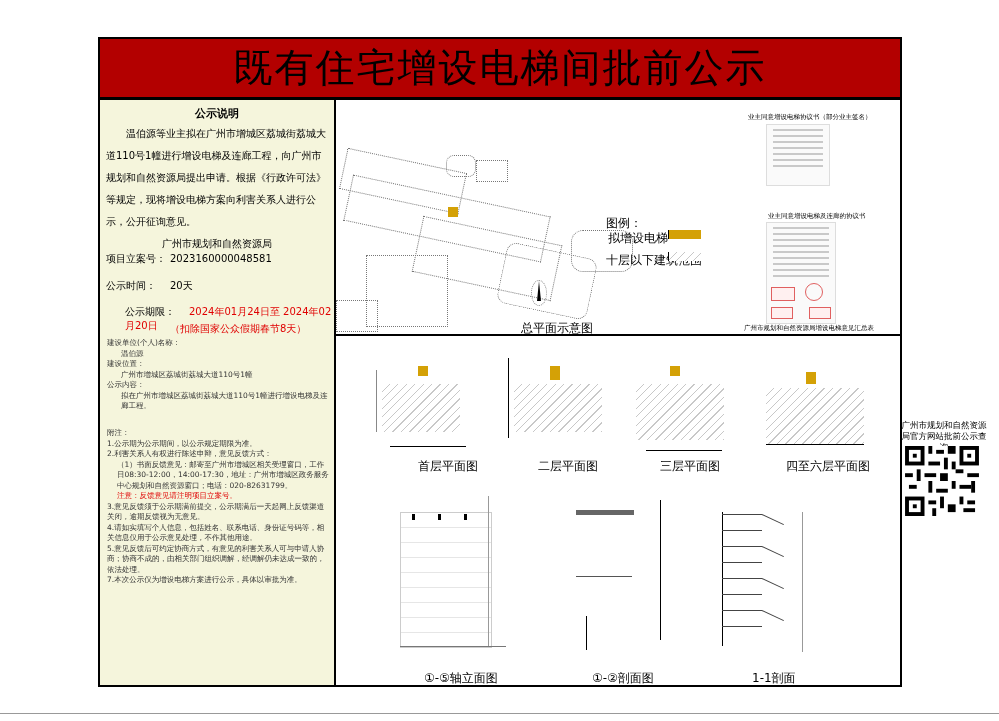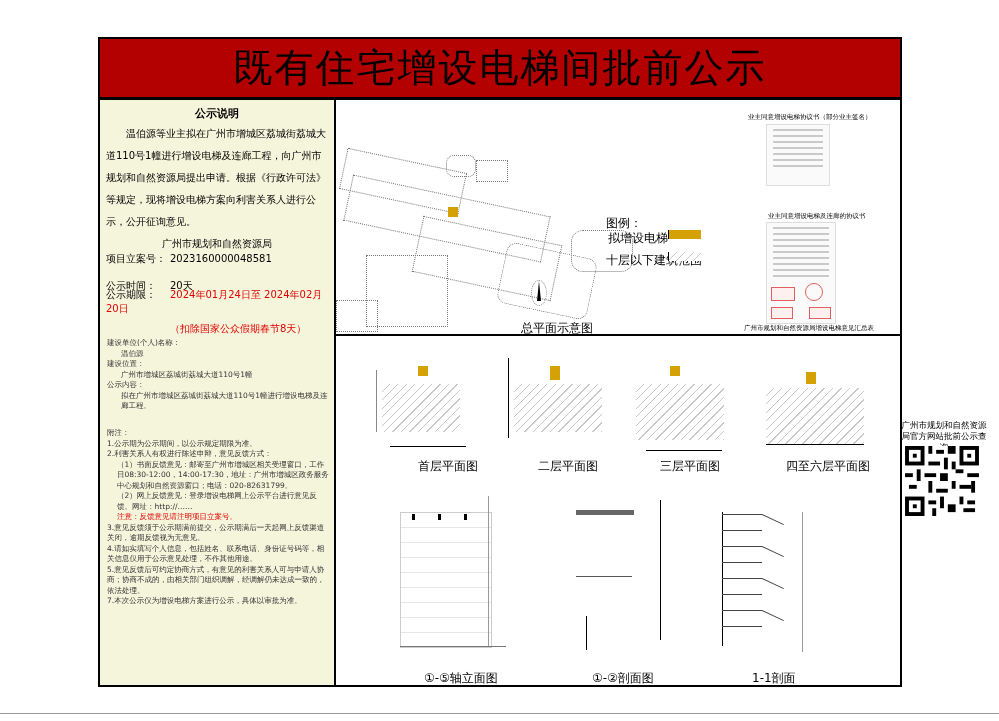--- a/index.html
+++ b/index.html
@@ -45,40 +45,39 @@
     <div class="sec-title">公示说明</div>
     <div class="para">温伯源等业主拟在广州市增城区荔城街荔城大道110号1幢进行增设电梯及连廊工程，向广州市规划和自然资源局提出申请。根据《行政许可法》等规定，现将增设电梯方案向利害关系人进行公示，公开征询意见。</div>
     <div class="sign">广州市规划和自然资源局</div>
 
     <div class="rowkv" style="top:152px;">
       <span class="k">项目立案号：</span><span>2023160000048581</span>
     </div>
     <div class="rowkv" style="top:179px;">
       <span class="k">公示时间：</span><span>20天</span>
     </div>
-    <div class="rowkv" style="top:188px;">
+    <div class="rowkv" style="top:205px;margin-left:19px;">
       <span class="k">公示期限：</span><span class="red">2024年01月24日至 2024年02月20日</span>
     </div>
     <div class="rowkv red" style="top:222px; left:70px;">（扣除国家公众假期春节8天）</div>
 
     <div class="block small" style="top:238px;">
       <div>建设单位(个人)名称：</div>
       <div style="padding-left:14px;">温伯源</div>
       <div>建设位置：</div>
       <div style="padding-left:14px;">广州市增城区荔城街荔城大道110号1幢</div>
       <div>公示内容：</div>
       <div style="padding-left:14px;">拟在广州市增城区荔城街荔城大道110号1幢进行增设电梯及连廊工程。</div>
     </div>
 
     <div class="block small" style="top:328px;">
       <div>附注：</div>
       <div>1.公示期为公示期间，以公示规定期限为准。</div>
       <div>2.利害关系人有权进行陈述申辩，意见反馈方式：</div>
       <div style="padding-left:10px;">（1）书面反馈意见：邮寄至广州市增城区相关受理窗口，工作日08:30-12:00，14:00-17:30，地址：广州市增城区政务服务中心规划和自然资源窗口；电话：020-82631799。</div>
-      <div style="padding-left:10px;">（2）网上反馈意见：登录增设电梯网上公示平台进行意见反馈。网址：http://……</div>
       <div class="red" style="padding-left:10px;">注意：反馈意见请注明项目立案号。</div>
       <div>3.意见反馈须于公示期满前提交，公示期满后一天起网上反馈渠道关闭，逾期反馈视为无意见。</div>
       <div>4.请如实填写个人信息，包括姓名、联系电话、身份证号码等，相关信息仅用于公示意见处理，不作其他用途。</div>
       <div>5.意见反馈后可约定协商方式，有意见的利害关系人可与申请人协商；协商不成的，由相关部门组织调解，经调解仍未达成一致的，依法处理。</div>
       <div>7.本次公示仅为增设电梯方案进行公示，具体以审批为准。</div>
     </div>
   </div>
 
   <div class="right-top">
     <div class="plan" style="left:0; top:0; width:400px; height:234px;">

